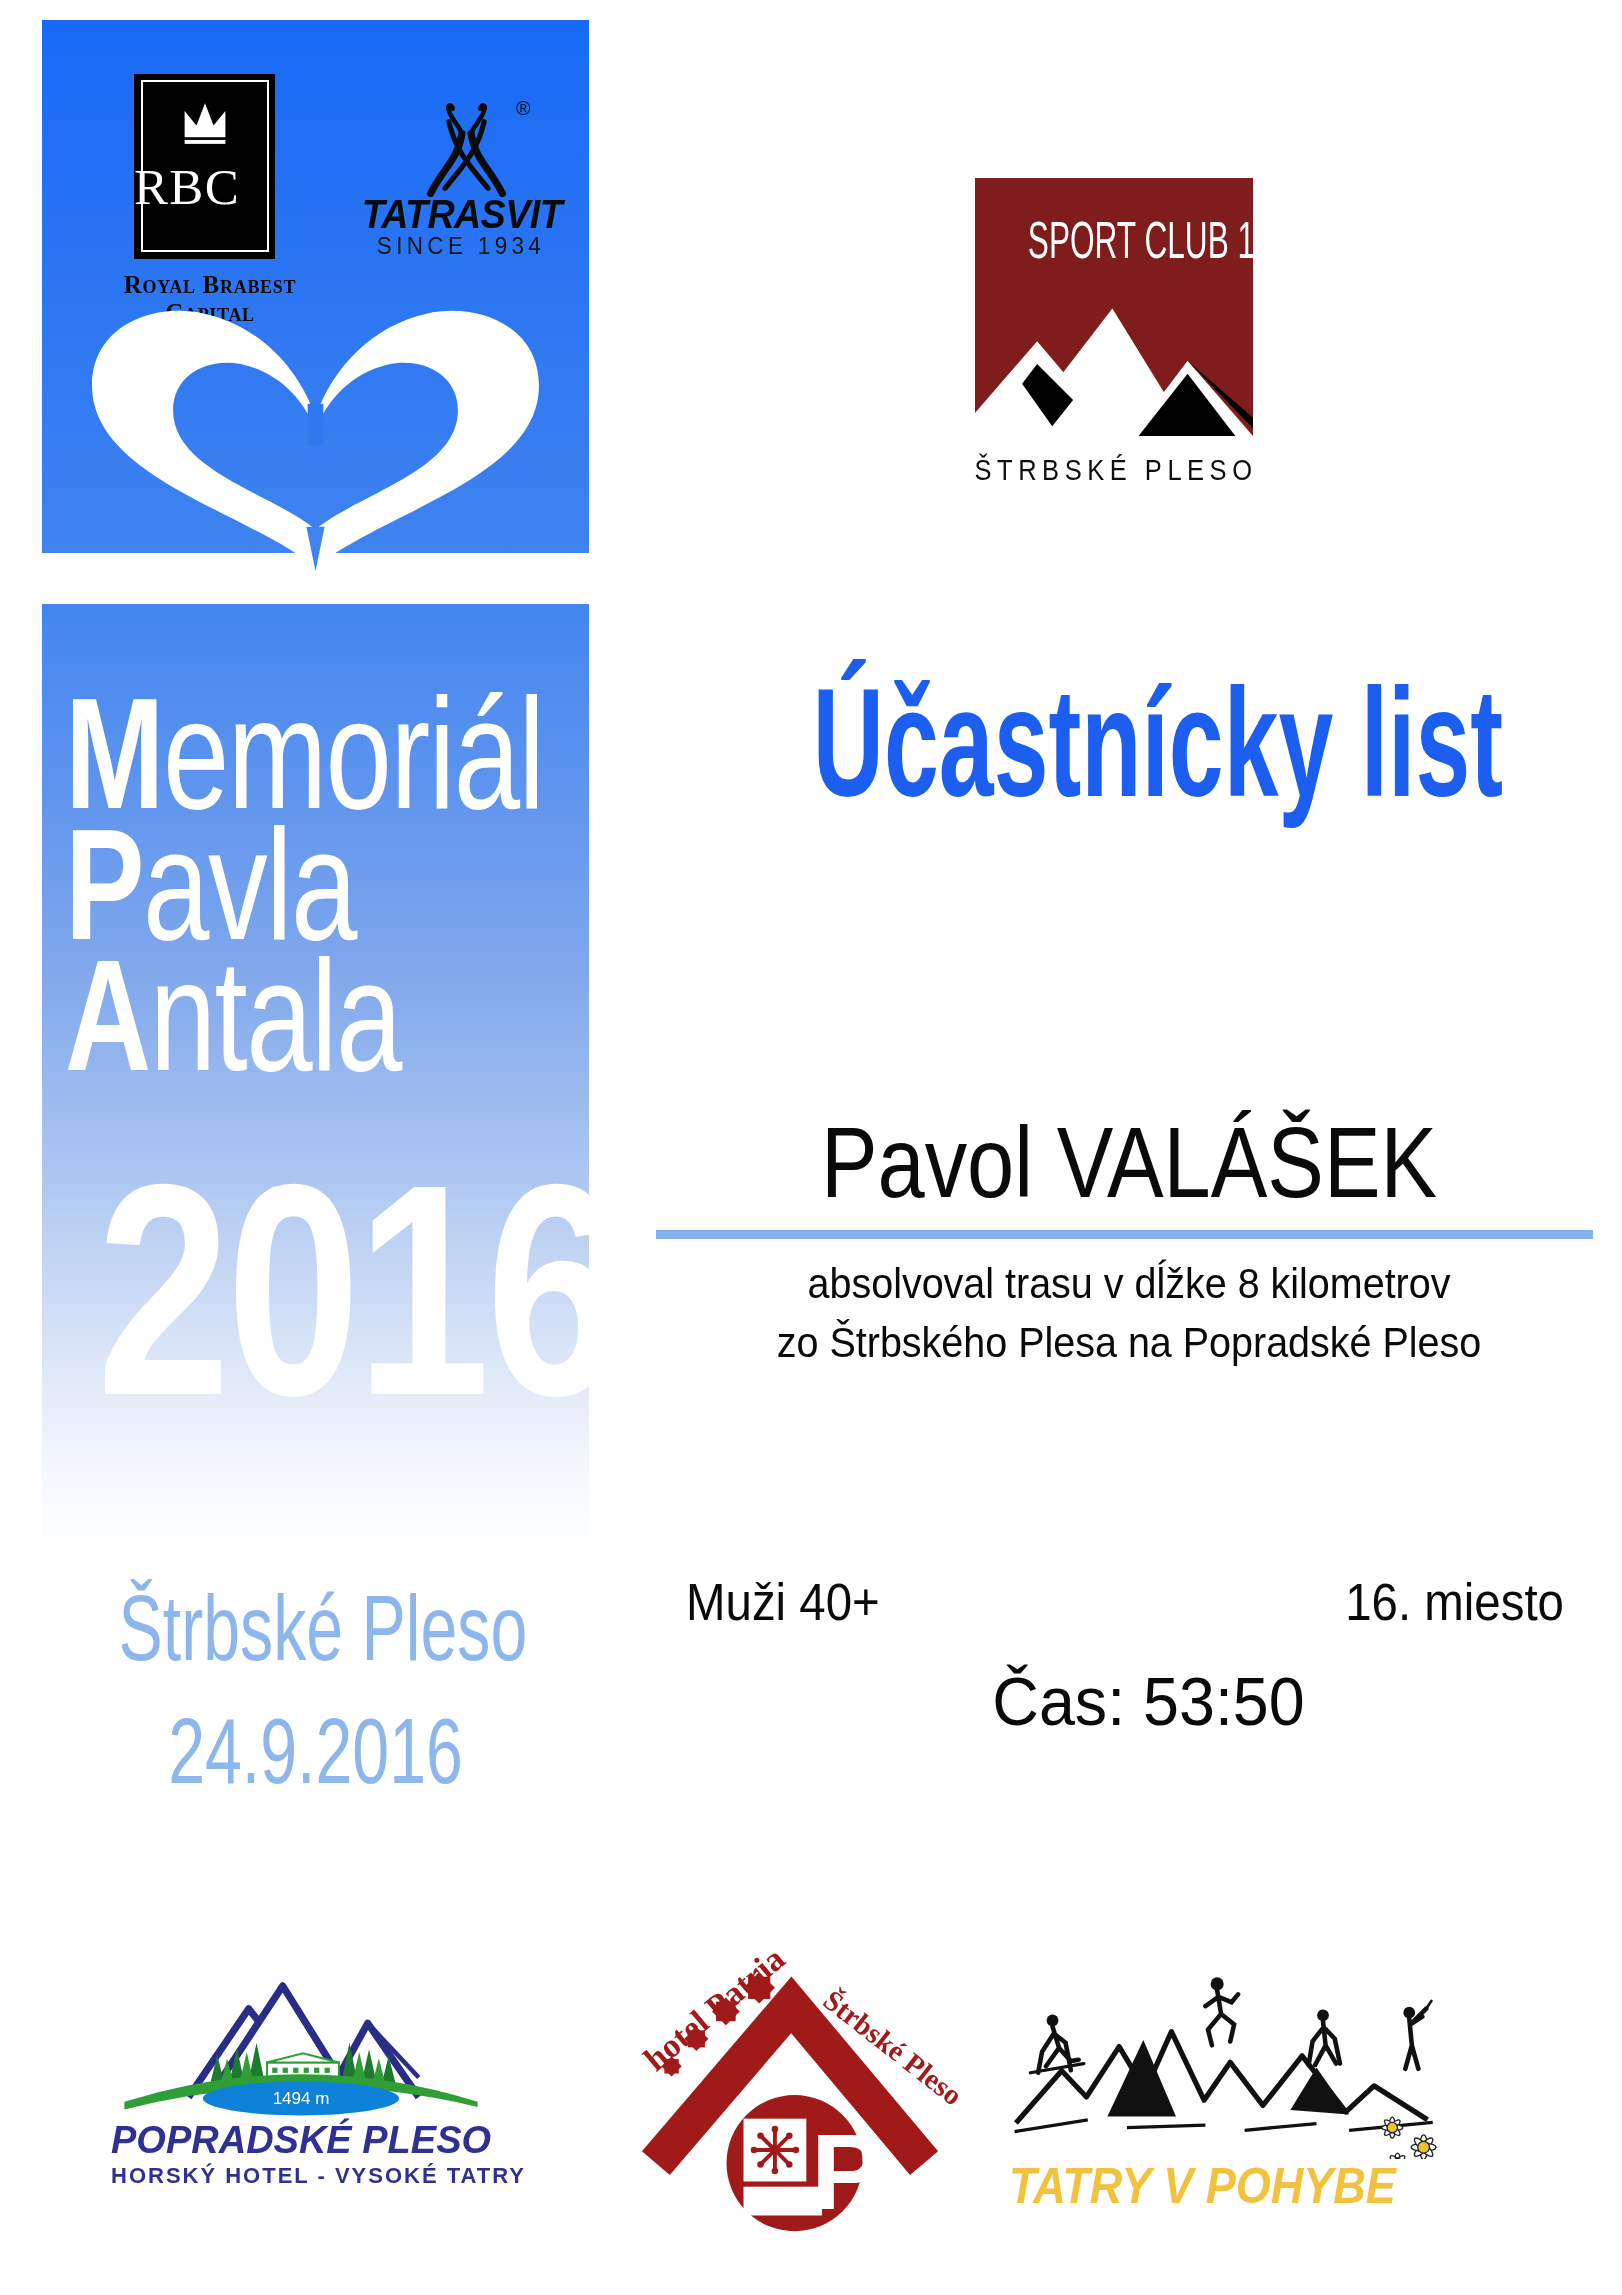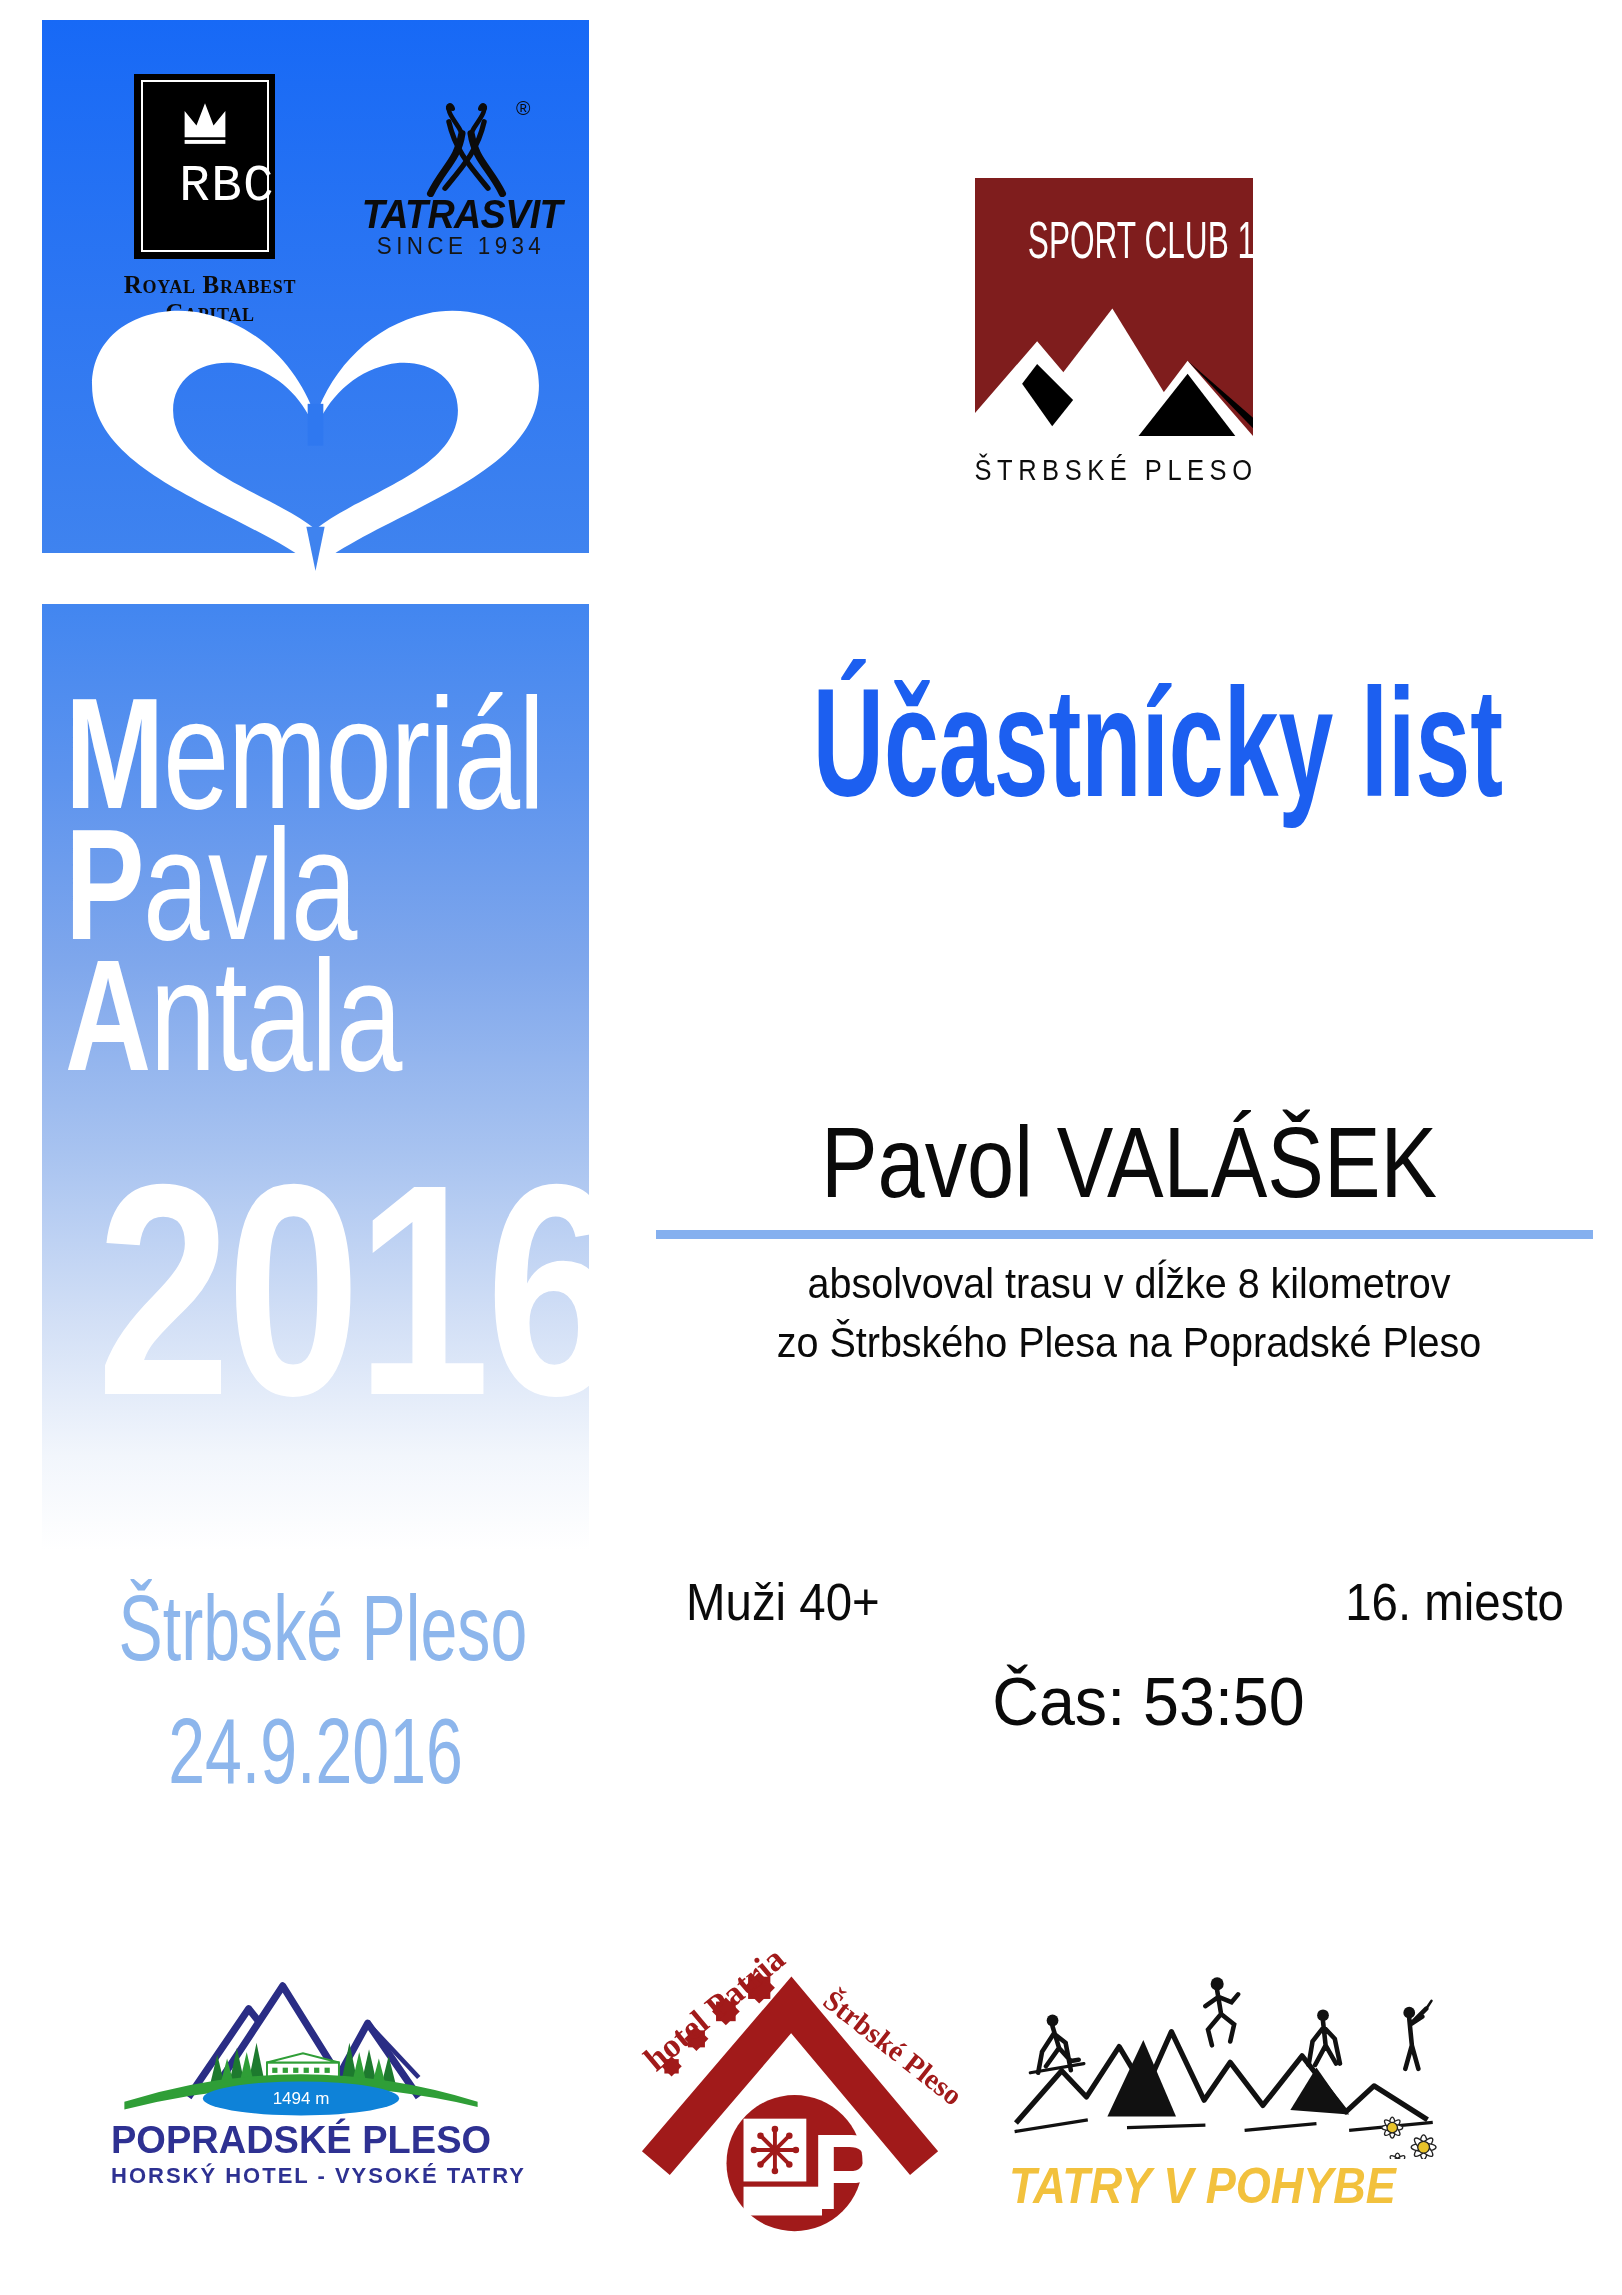--- a/index.html
+++ b/index.html
@@ -12,22 +12,22 @@
              background:linear-gradient(180deg,#1769f6 0%,#2e77f2 55%,#3f83ef 100%);}
   .panel-grad{left:42px;top:604px;width:547px;height:947px;
               background:linear-gradient(180deg,#4286f0 0%,#5c93ee 18%,#7fa7ec 38%,
                           #a8c3f0 58%,#d3e0f6 76%,#f2f6fc 90%,#ffffff 100%);}
   .heart-svg{left:42px;top:281px;width:547px;height:294px;}
 
   
   .rbc-box{left:133px;top:74px;width:141px;height:185px;background:#000;}
   .rbc-inner{position:absolute;left:6.5px;top:6.5px;right:6.5px;bottom:6.5px;border:2px solid #fff;}
   .rbc-crown{position:absolute;left:50%;top:29px;transform:translateX(-50%);}
-  .rbc-mono{position:absolute;left:0;right:0;top:84px;text-align:right;color:#fff;
-            font-family:Liberation Mono, monospace;font-size:51px;letter-spacing:1.3px;}
+  .rbc-mono{position:absolute;left:0;right:0;top:84px;text-align:left;color:#fff;
+            font-family:Liberation Serif, serif;font-size:51px;letter-spacing:1.3px;}
   .rbc-caption{left:92px;top:271px;width:236px;text-align:center;color:#0b0b0b;
                font-family:"Liberation Serif",serif;font-variant:small-caps;font-weight:700;
                font-size:25px;letter-spacing:0.7px;}
 
   
   .ts-goat{left:411px;top:101px;width:111px;height:95px;}
   .ts-reg{left:516px;top:97px;font-size:19.6px;color:#0b0b0b;}
   .ts-word{left:353px;top:191px;width:216px;text-align:center;color:#0b0b0b;
            font-weight:700;font-style:italic;font-size:41px;transform:scaleX(.92);
            transform-origin:50% 0;letter-spacing:-0.7px;}
@@ -70,21 +70,21 @@
   .cat{left:686px;top:1573px;font-size:51px;transform:scaleX(.93);
        transform-origin:0 0;white-space:nowrap;}
   .place{left:635px;top:1573px;width:929px;text-align:right;font-size:51px;
          transform:scaleX(.93);transform-origin:100% 0;white-space:nowrap;}
   .time{left:654px;top:1662px;width:989px;text-align:center;font-size:68px;
         transform:scaleX(.95);transform-origin:50% 0;white-space:nowrap;}
 
   
   .pp-group{left:111px;top:1963px;width:380px;}
   .pp-name{left:111px;top:2119px;width:380px;text-align:center;color:#2e3192;
-           font-weight:700;font-size:38px;white-space:nowrap;}
+           font-weight:700;font-size:38px;white-space:nowrap;font-style:italic;}
   .pp-sub{left:111px;top:2163px;width:380px;text-align:center;color:#2e3192;
           font-weight:700;font-size:22px;letter-spacing:2px;white-space:nowrap;}
   .pat-group{left:631px;top:1947px;width:314px;height:308px;}
   .pat-left{position:absolute;left:18.3px;top:98px;color:#a11a1a;
             font-family:"Liberation Serif",serif;font-weight:700;font-size:34px;
             transform:rotate(-40deg);transform-origin:0 50%;white-space:nowrap;}
   .pat-right{position:absolute;left:196px;top:33px;color:#a11a1a;
              font-family:"Liberation Serif",serif;font-weight:700;font-size:29px;
              transform:rotate(38deg);transform-origin:0 50%;white-space:nowrap;}
   .tp-group{left:1009px;top:1963px;width:432px;height:275px;font-style:italic;}

